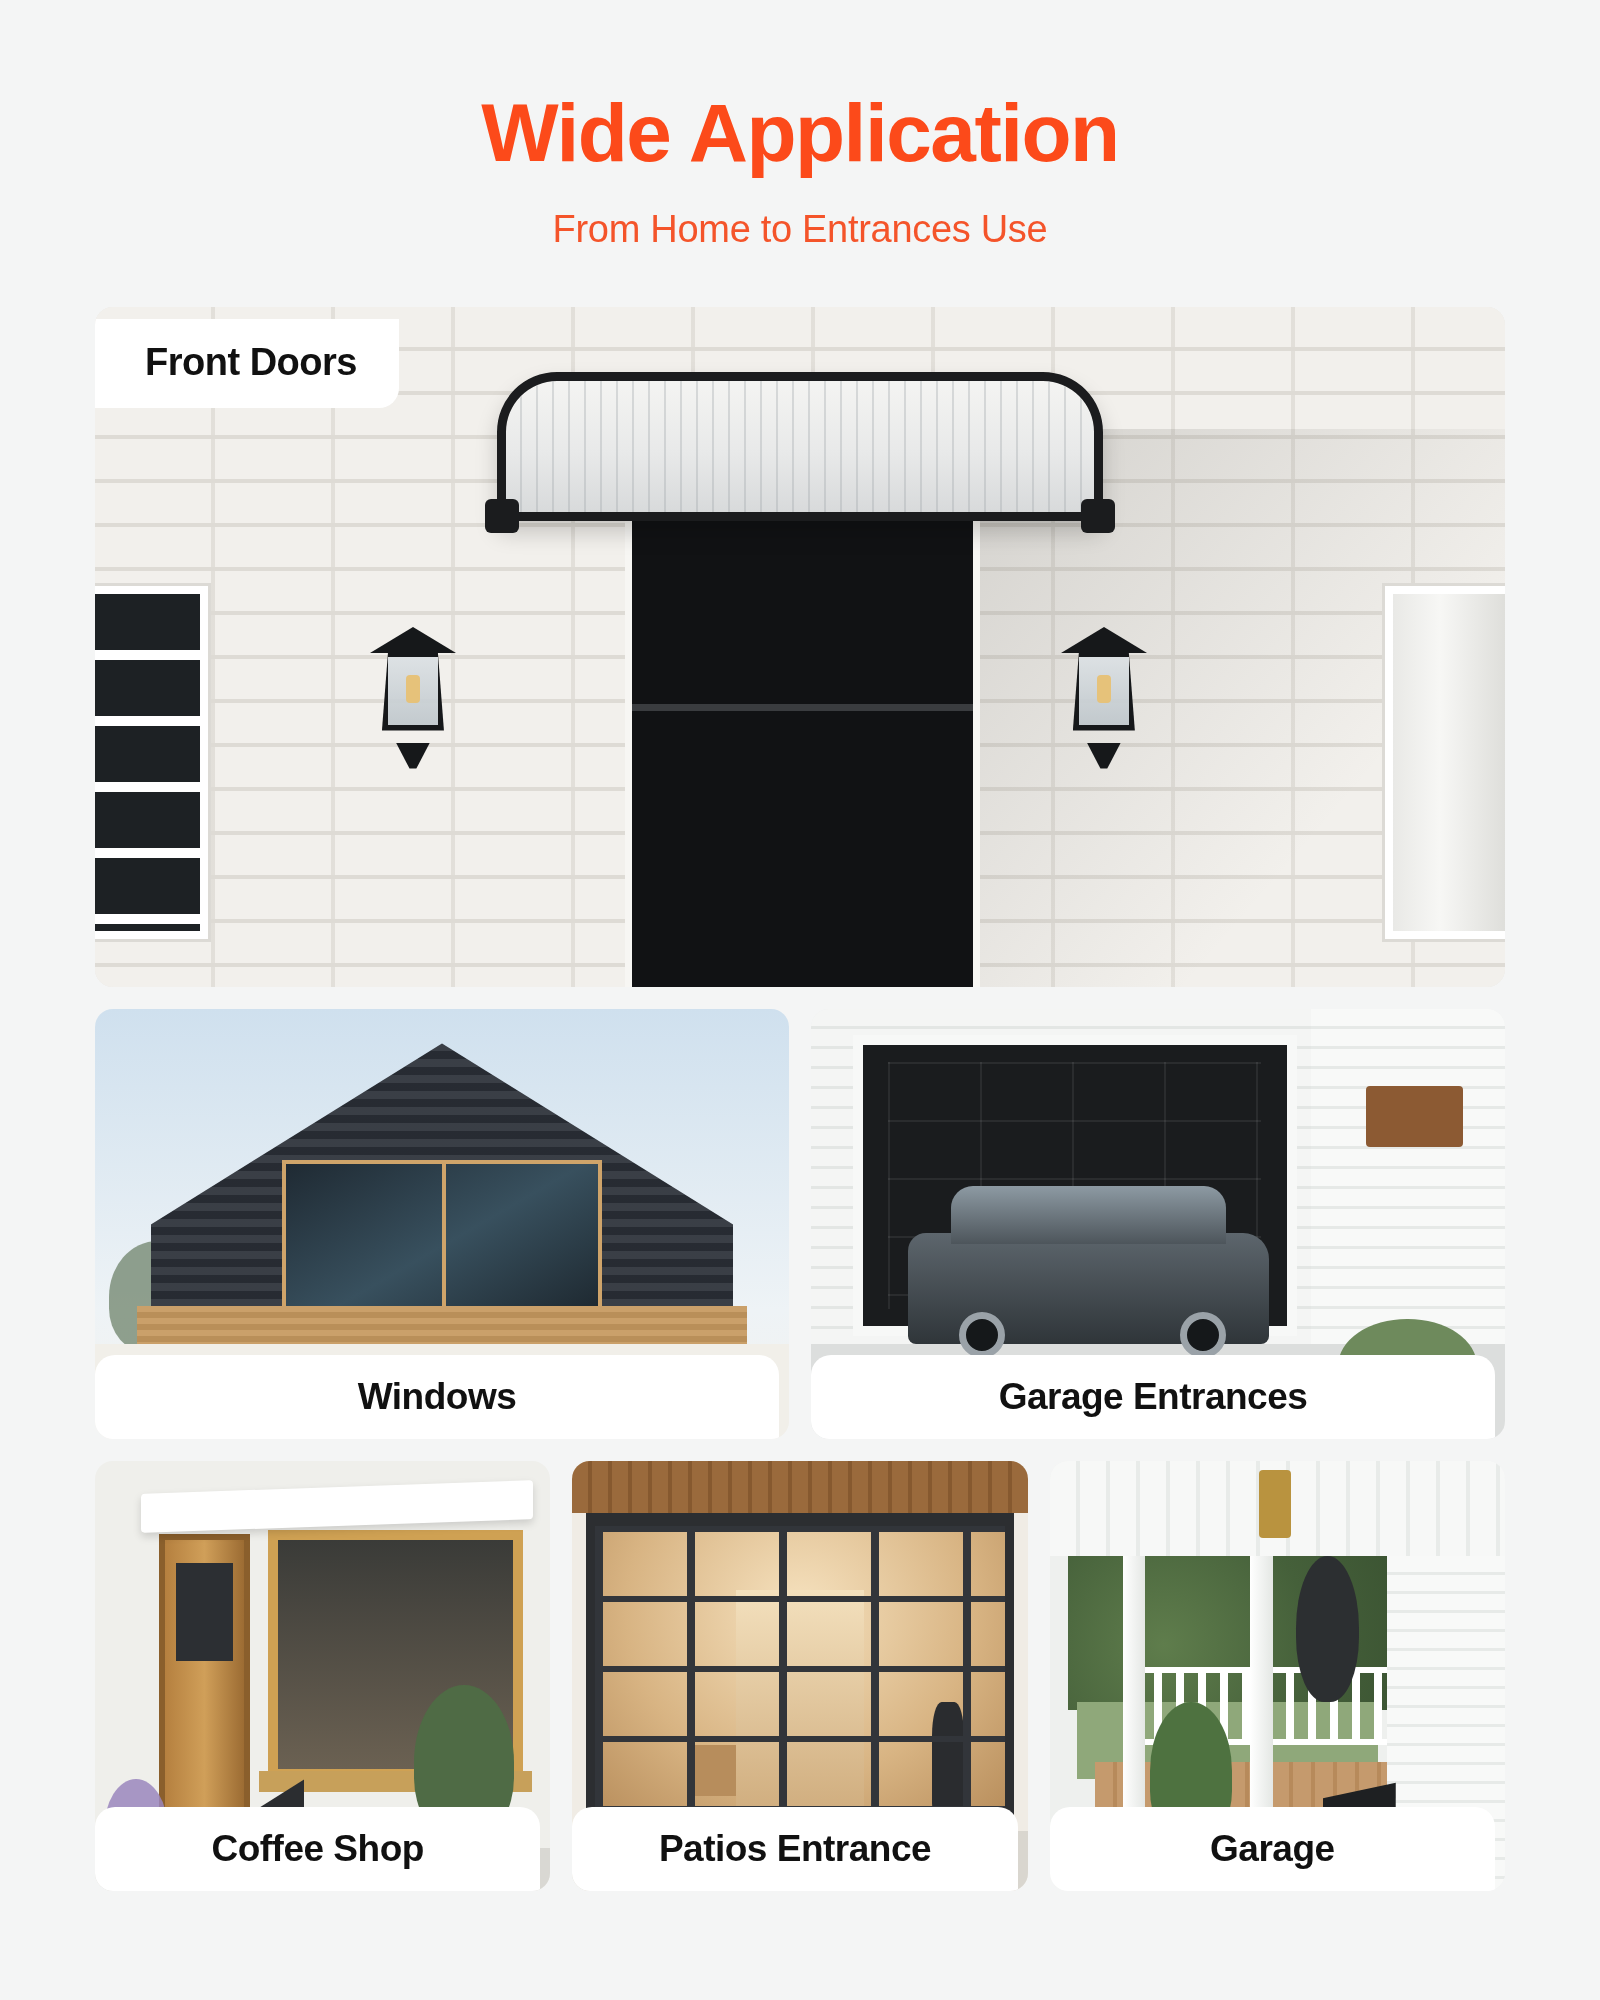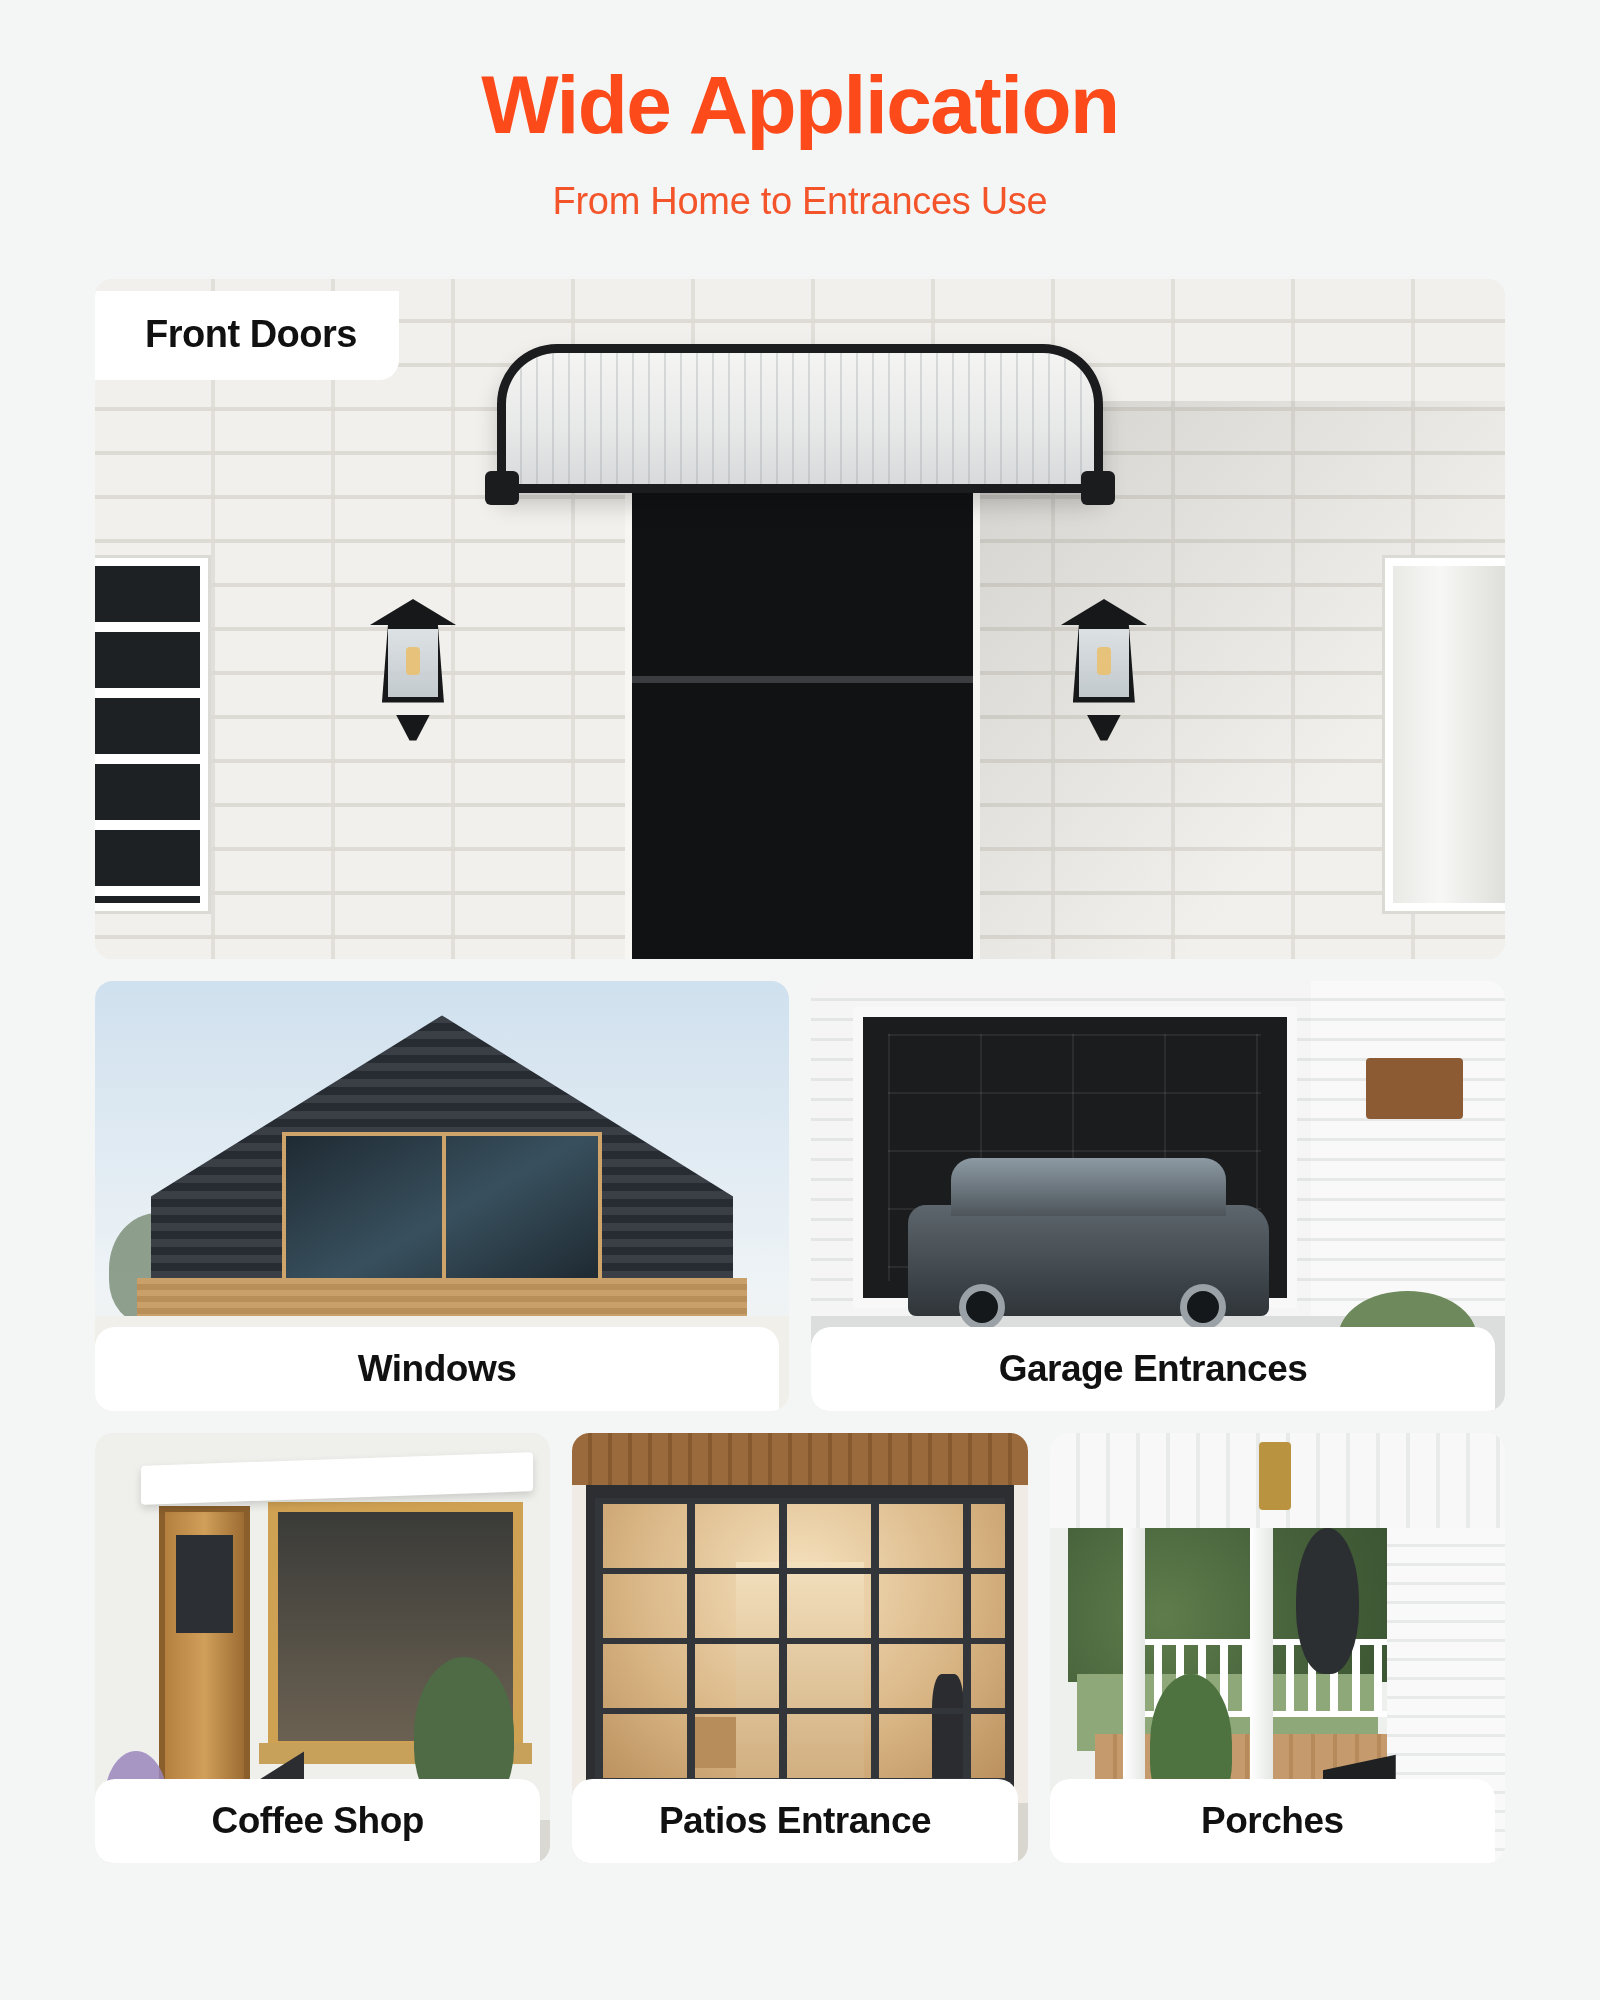--- a/index.html
+++ b/index.html
@@ -12,21 +12,21 @@
   .page {
     width: 1600px;
     height: 2000px;
     position: relative;
     background: #f4f5f5;
     overflow: hidden;
   }
 
   
   .header {
-    padding-top: 64px;
+    padding-top: 92px;
     text-align: center;
   }
   .title {
     font-size: 82px;
     line-height: 1.0;
     font-weight: bold;
     color: #fc4a1a;
     letter-spacing: -1.5px;
   }
   .subtitle {
@@ -550,20 +550,20 @@
             <div class="po-wall"></div>
             <div class="po-col c1"></div>
             <div class="po-col c2"></div>
             <div class="po-ceiling"></div>
             <div class="po-lantern"></div>
             <div class="po-swing"></div>
             <div class="po-plant"></div>
             <div class="po-pot"></div>
             <div class="po-chair"></div>
           </div>
-          <div class="label-b">Porches</div>
+          <div class="label-b">Garage</div>
         </div>
       </div>
 
     </div>
 
   </div>
 </div>
 
 </body></html>

